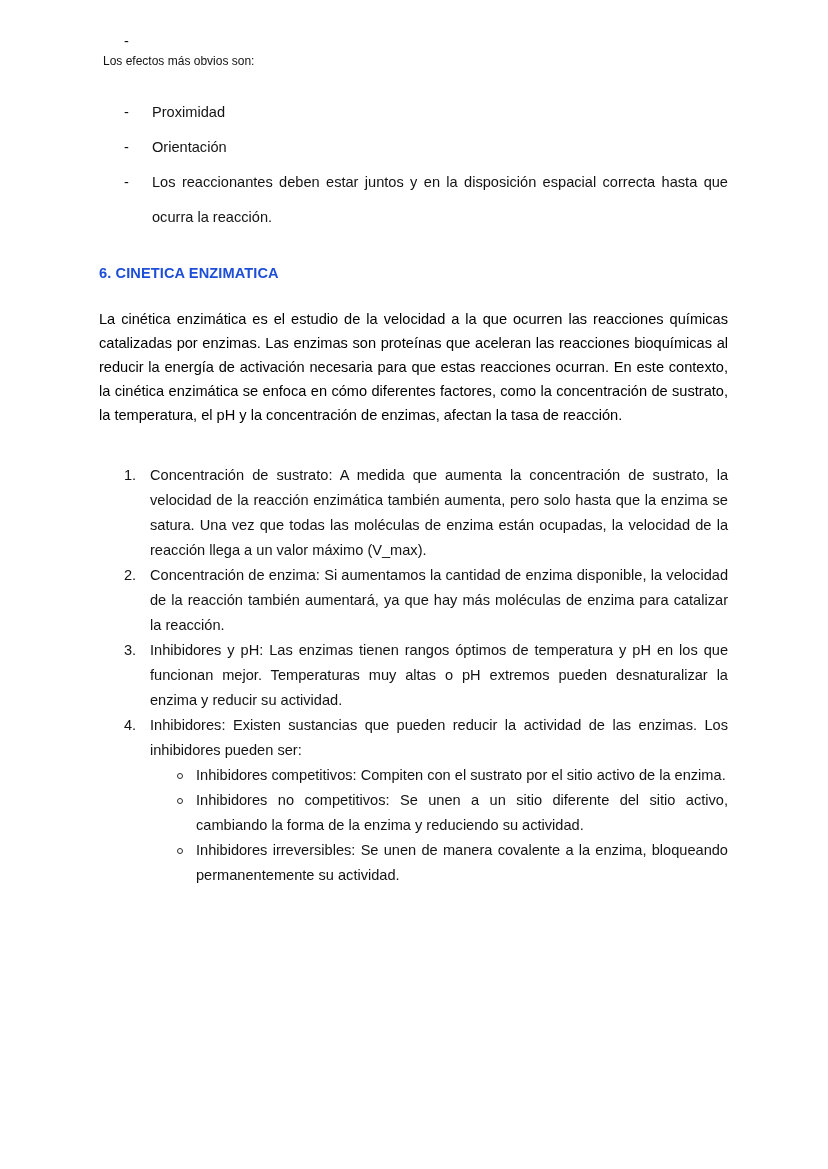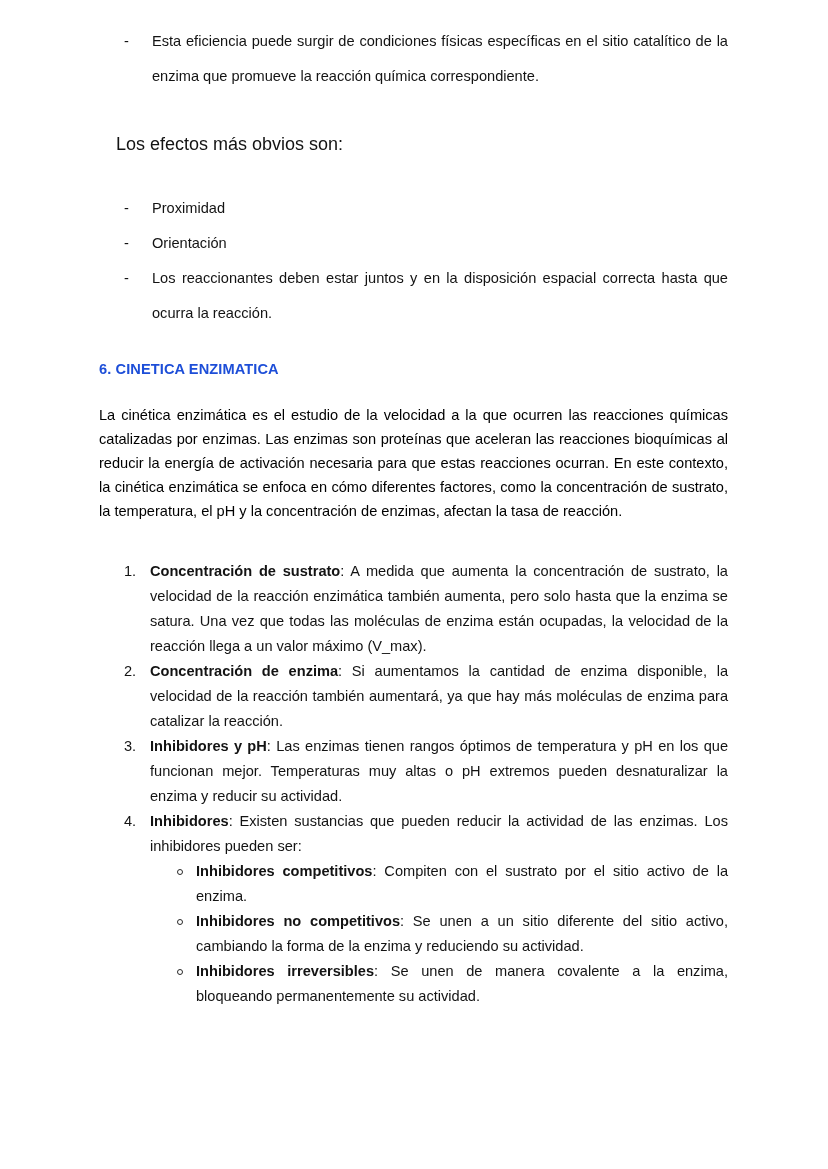--- a/index.html
+++ b/index.html
@@ -25,24 +25,24 @@
 
   
   .para {
     font-size: 14.6px;
     line-height: 24px;
     text-align: justify;
     color: #000000;
     margin: 0;
   }
   .para-loose {
-    font-size: 18px;
+    font-size: 12px;
     line-height: 35px;
     text-align: justify;
-    margin: 17px;
+    margin: 4px;
   }
 
   
   .dash-list {
     list-style: none;
     margin: 0;
     padding: 0;
   }
   .dash-item {
     position: relative;
@@ -87,21 +87,21 @@
   }
   .num-item > .marker {
     position: absolute;
     left: 25px;
     top: 0;
     width: 26px;
     font-size: 14.6px;
     line-height: 25px;
     color: #131313;
   }
-  .num-item b, .sub-item b { font-weight: bold; margin-top: 28px; }
+  .num-item b, .sub-item b { font-weight: normal; margin-top: 28px; }
 
   
   .sub-list {
     list-style: none;
     margin: 0;
     padding: 0;
   }
   .sub-item {
     position: relative;
     padding-left: 97px;
@@ -130,21 +130,20 @@
 <body>
 
 <div class="page">
   <div class="content">
 
     <div class="sp-24"></div>
 
     <ul class="dash-list">
       <li class="dash-item">
         <span class="marker">-</span>
-        <span>Esta eficiencia puede surgir de condiciones físicas específicas en el sitio catalítico de la enzima que promueve la reacción química correspondiente.</span>
       </li>
     </ul>
 
     <div class="sp-16"></div>
 
     <p class="para-loose">Los efectos más obvios son:</p>
 
     <div class="sp-12"></div>
 
     <ul class="dash-list">

